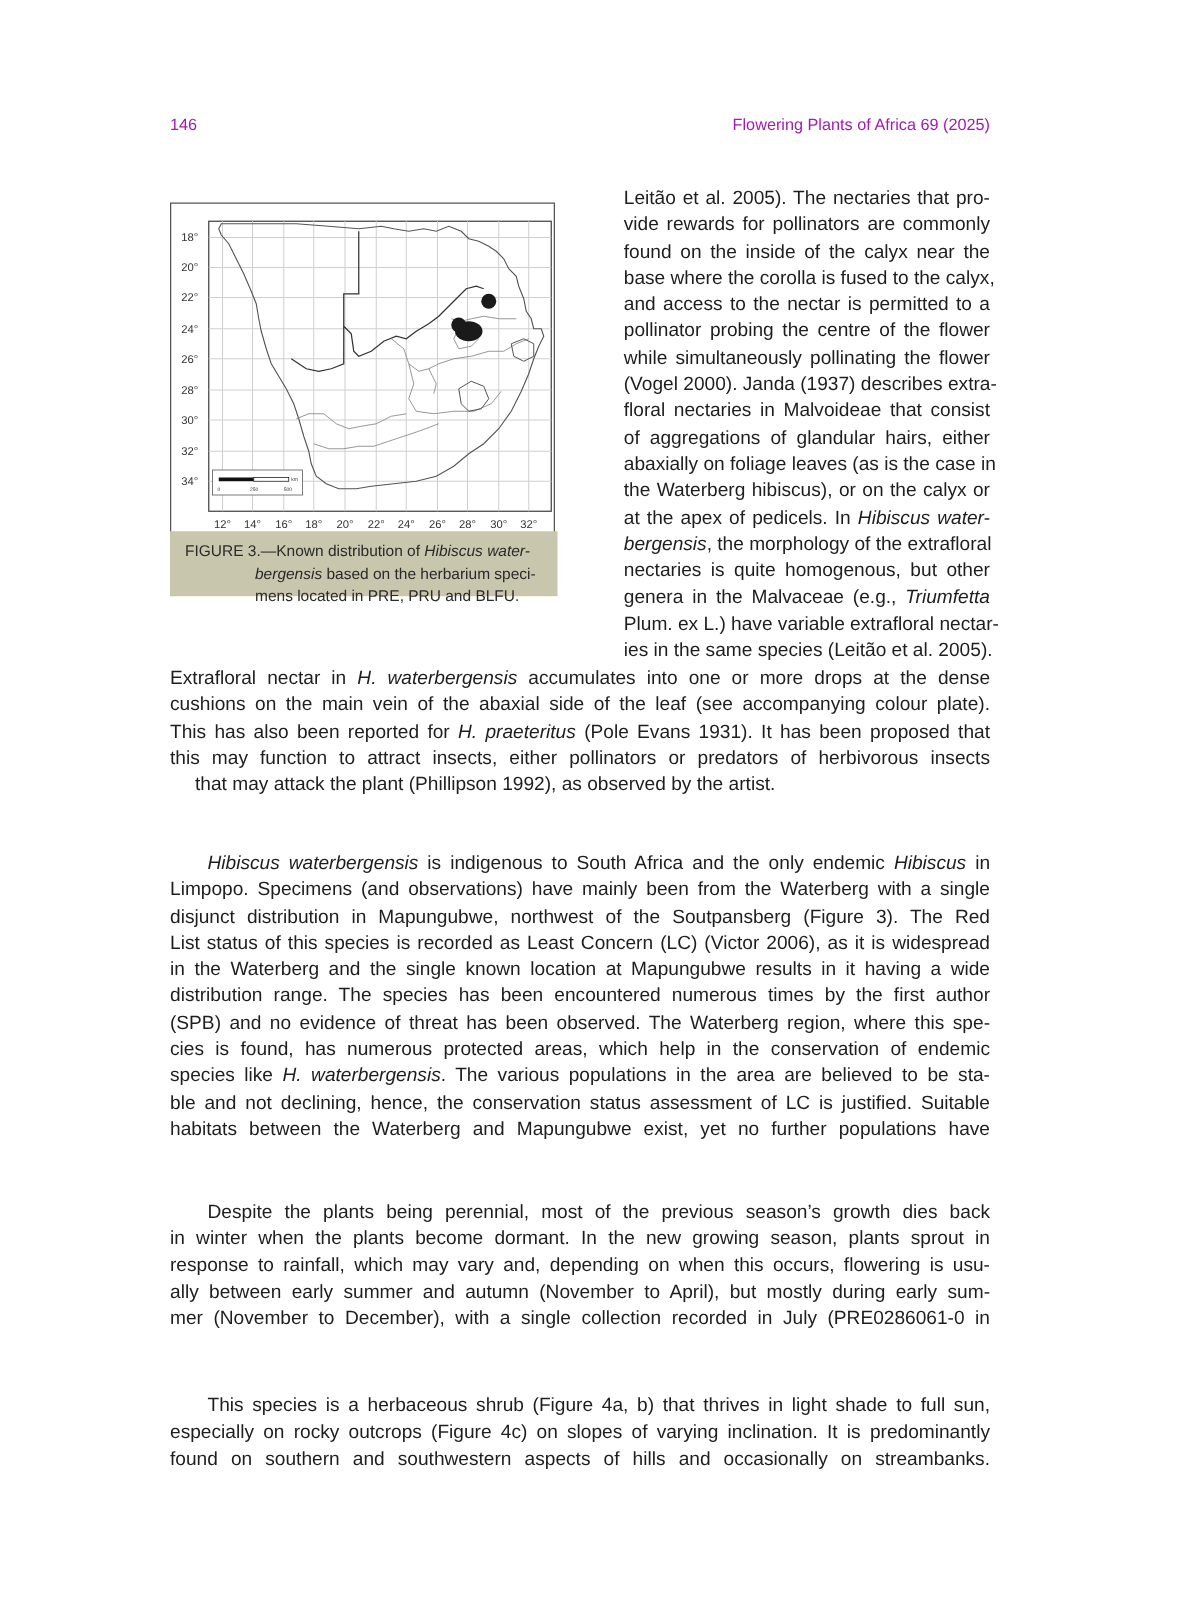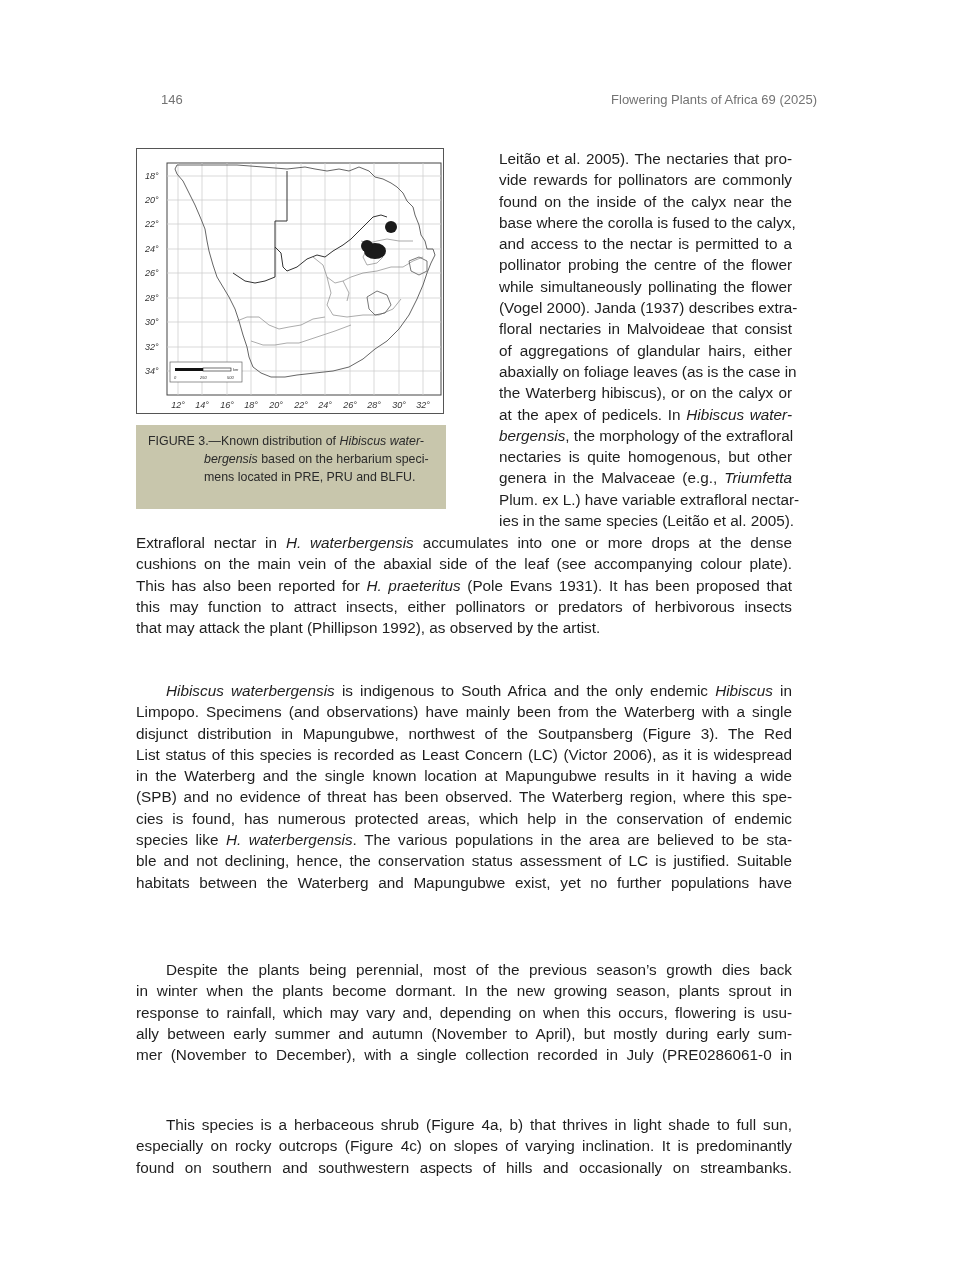--- a/index.html
+++ b/index.html
@@ -1,38 +1,38 @@
 <!DOCTYPE html>
 <html><head>
 <meta charset="utf-8">
 <style>
   html, body { margin: 0; padding: 0; background: #ffffff; }
   body { width: 960px; height: 1278px; position: relative; overflow: hidden;
          font-family: "Liberation Sans", sans-serif; color: #1e1e1e; }
   .running-head { position: absolute; top: 92px; left: 136px; width: 656px; height: 20px;
-                  font-family: "Liberation Sans", sans-serif; font-size: 13px; color: #737373; margin-left: 25px; }
+                  font-family: "Liberation Sans", sans-serif; font-size: 13px; color: #a21caf; }
   .page-num { position: absolute; left: 0; top: 0; }
   .journal { position: absolute; right: 0; top: 0; }
 
-  .figure { position: absolute; left: 136px; top: 148px; width: 308px; height: 266px;
-            border: 1px solid #555; box-sizing: border-box; background: #fff; font-style: italic; }
+  .figure { position: absolute; left: 136px; top: 162px; width: 308px; height: 266px;
+            border: 1px solid #555; box-sizing: border-box; background: #fff; }
   .figure svg { position: absolute; left: 0; top: 0; }
 
-  .caption { position: absolute; left: 136px; top: 425px; width: 310px; height: 84px;
+  .caption { position: absolute; left: 136px; top: 425px; width: 310px; height: 52px;
              background: #c8c6ac; box-sizing: border-box; padding: 7px 12px 6px 12px;
              font-size: 12.4px; line-height: 18px; color: #2a2a2a; }
   .caption p { margin: 0; text-indent: -56px; padding-left: 56px; text-align: justify; }
   .caption i { font-style: italic; }
 
   .col-right { position: absolute; left: 475px; top: 148px; width: 317px;
                font-size: 15.3px; line-height: 21.3px; text-align: justify; }
   .col-right .ln { display: block; text-align: justify; text-align-last: justify; white-space: nowrap; margin-left: 24px; }
   .body { position: absolute; left: 136px; width: 656px; font-size: 15.3px; line-height: 21.3px; text-align: justify; }
   .body .ln { display: block; text-align: justify; text-align-last: justify; white-space: nowrap; }
-  .body .ln.last { text-align-last: left; }
+  .body .ln.last { text-align-last: left; margin-left: 20px; }
   .indent { padding-left: 30px; margin-top: 20px; }
   i { font-style: italic; }
 </style>
 </head>
 <body>
 
 <div class="running-head">
   <span class="page-num">146</span>
   <span class="journal">Flowering Plants of Africa 69 (2025)</span>
 </div>
@@ -161,20 +161,21 @@
   <span class="ln">this may function to attract insects, either pollinators or predators of herbivorous insects</span>
   <span class="ln last">that may attack the plant (Phillipson 1992), as observed by the artist.</span>
 </div>
 
 <div class="body" style="top:660px;">
   <span class="ln indent"><i>Hibiscus waterbergensis</i><span> is indigenous to South Africa and the only endemic </span><i>Hibiscus</i><span> in</span></span>
   <span class="ln">Limpopo. Specimens (and observations) have mainly been from the Waterberg with a single</span>
   <span class="ln">disjunct distribution in Mapungubwe, northwest of the Soutpansberg (Figure 3). The Red</span>
   <span class="ln">List status of this species is recorded as Least Concern (LC) (Victor 2006), as it is widespread</span>
   <span class="ln">in the Waterberg and the single known location at Mapungubwe results in it having a wide</span>
+  <span class="ln">distribution range. The species has been encountered numerous times by the first author</span>
   <span class="ln">(SPB) and no evidence of threat has been observed. The Waterberg region, where this spe-</span>
   <span class="ln">cies is found, has numerous protected areas, which help in the conservation of endemic</span>
   <span class="ln"><span>species like </span><i>H. waterbergensis</i><span>. The various populations in the area are believed to be sta-</span></span>
   <span class="ln">ble and not declining, hence, the conservation status assessment of LC is justified. Suitable</span>
   <span class="ln">habitats between the Waterberg and Mapungubwe exist, yet no further populations have</span>
 </div>
 
 <div class="body" style="top:939px;">
   <span class="ln indent">Despite the plants being perennial, most of the previous season’s growth dies back</span>
   <span class="ln">in winter when the plants become dormant. In the new growing season, plants sprout in</span>

